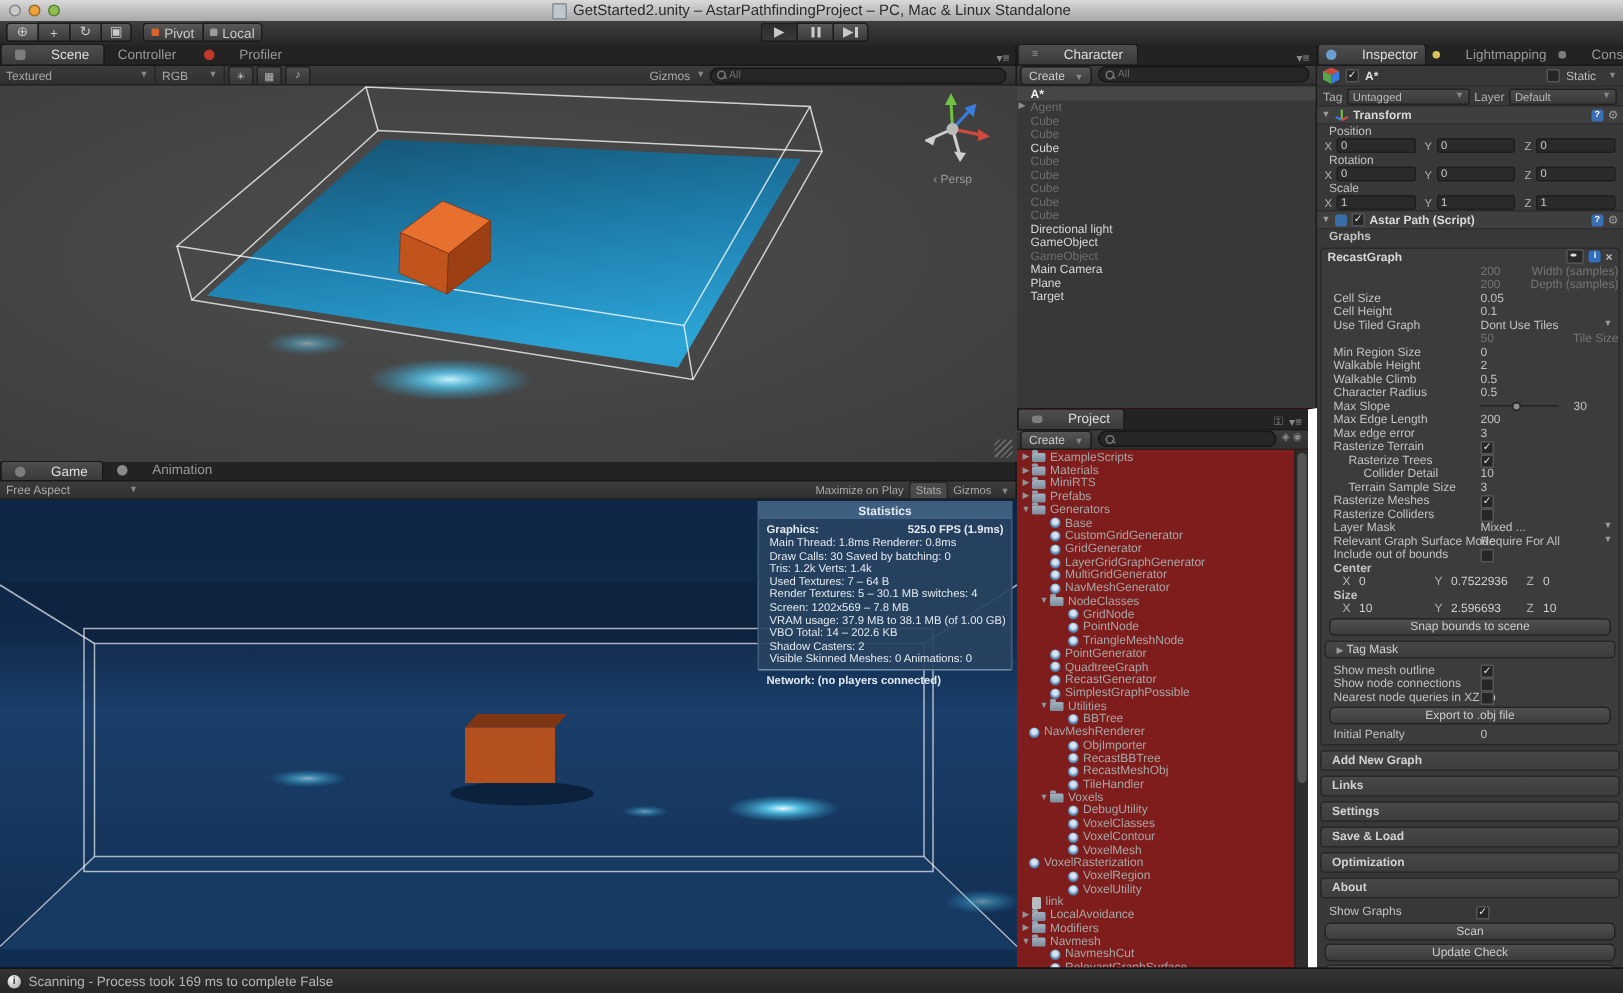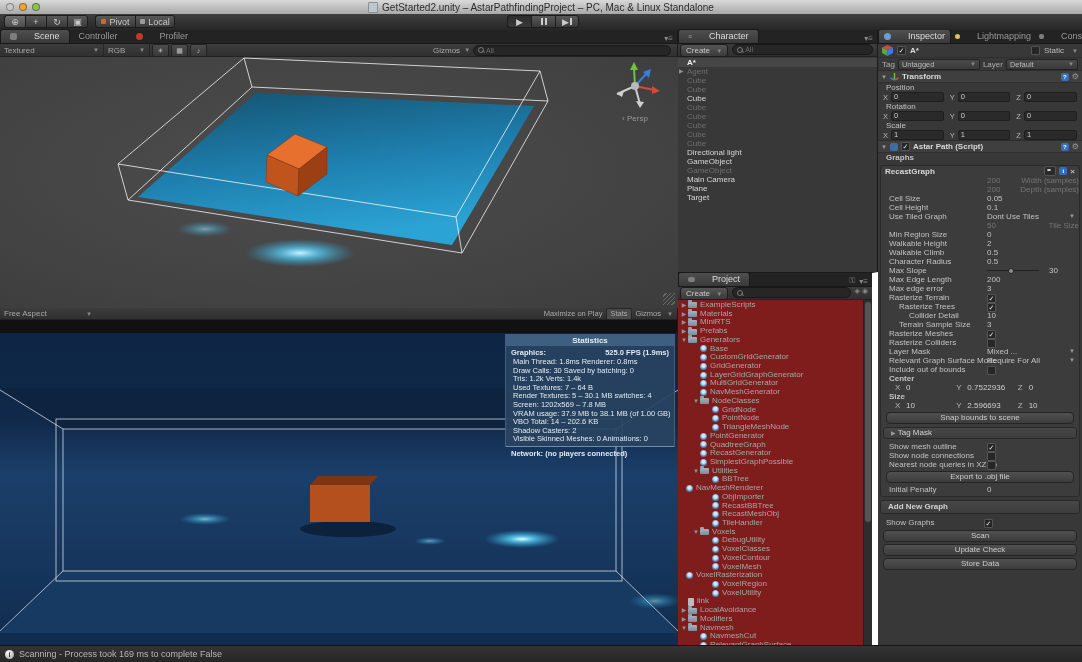--- a/index.html
+++ b/index.html
@@ -265,20 +265,30 @@
         </g>
         <circle cx="33" cy="26" r="4" fill="#b9b9b9"></circle>
       </svg>
       <div class="persp">‹ <span>Persp</span></div>
     </div>
     <span class="abs grip" style="right:3px;bottom:3px;width:12px;height:12px"></span>
   </div>
 </div>
 
 <div class="abs" style="left:0;top:308px;width:678px;height:337px;border-right:1px solid #1a1a1a;box-sizing:border-box">
+  <div class="tabbar" style="height:13px">
+    <span class="tab active" style="height:12px;line-height:12px">
+        <span class="ticon" style="border-radius:50%"></span>
+        <span>Game</span>
+      </span>
+    <span class="tab">
+        <span class="ticon" style="border-radius:50%;background:#8a8a8a"></span>
+        <span>Animation</span>
+      </span>
+  </div>
   <div class="minibar" style="height:12px">
     <span class="flatdd" style="width:96px;border-right:none">
         <span>Free Aspect</span>
         <span class="dar">▼</span>
       </span>
     <span style="margin-left:auto;display:flex;align-items:center;gap:4px;padding-right:4px;font-size:7.5px">
       <span>Maximize on Play</span>
       <span style="background:#4a4a4a;border:1px solid #262626;border-radius:2px;padding:0 3px;height:10px;line-height:10px">Stats</span>
       <span><span>Gizmos</span> <span class="dar">▼</span></span>
     </span>
@@ -802,20 +812,27 @@
         <div class="rrow"><span class="rlabel">Nearest node queries in XZ sp</span><span class="cbox"></span></div>
       </div>
     <div class="ibtn">Export to .obj file</div>
     <div class="rrow">
       <span class="rlabel">Initial Penalty</span>
       <span class="rval">0</span>
     </div>
   </div>
 
   <div class="sectionbar">Add New Graph</div>
+  <div>
+      <div class="sectionbar">Links</div>
+      <div class="sectionbar">Settings</div>
+      <div class="sectionbar">Save &amp; Load</div>
+      <div class="sectionbar">Optimization</div>
+      <div class="sectionbar">About</div>
+    </div>
   <div class="rrow" style="height:11px;line-height:11px">
     <span class="rlabel">Show Graphs</span>
     <span class="cbox" style="top:2px">✓</span>
   </div>
   <div>
       <div class="ibtn">Scan</div>
       <div class="ibtn">Update Check</div>
       <div class="ibtn">Store Data</div>
     </div>
 </div>

